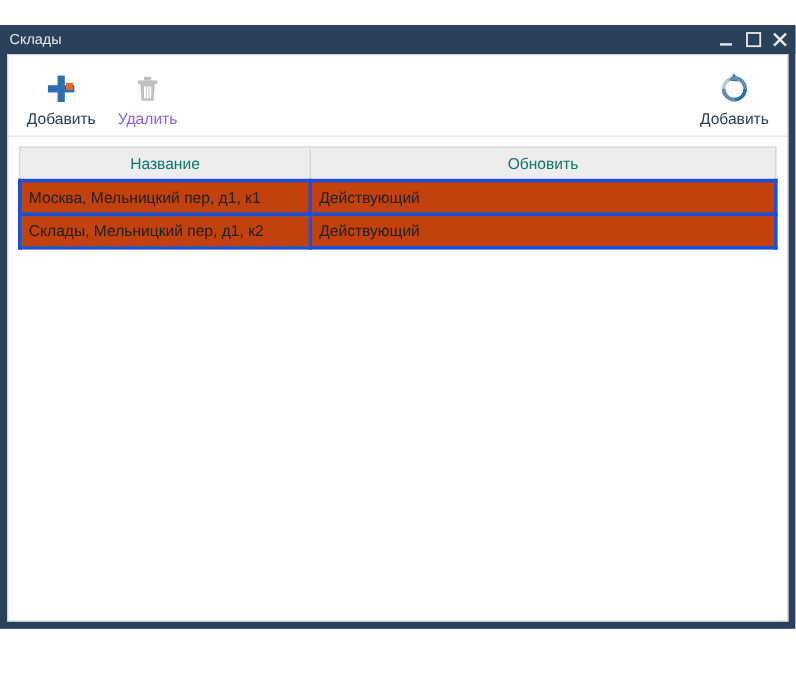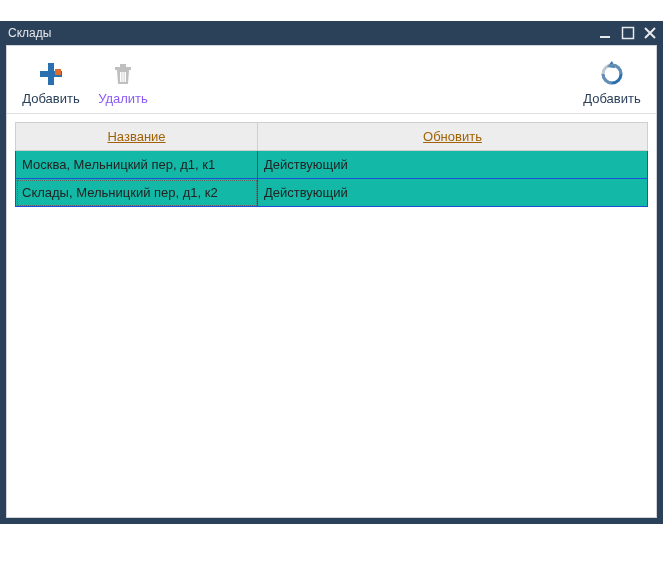--- a/index.html
+++ b/index.html
@@ -77,33 +77,32 @@
     padding: 8px;
     overflow: hidden;
   }
   table.grid {
     border-collapse: collapse;
     width: 100%;
   }
   table.grid th {
     background: #ededed;
     font-weight: normal;
-    color: #a16207;
+    color: #0f766e;
     border: 1px solid #cfcfcf;
     height: 28px;
     font-size: 13px;
-    text-decoration: underline;
   }
   table.grid td {
-    border: 1px solid #1d4ed8;
+    border: 3px solid #1d4ed8;
     height: 28px;
     padding: 0 6px;
     font-size: 13px;
     color: #222;
-    background: #14b8a6;
+    background: #c2410c;
   }
   table.grid tr.selected td.name-cell {
     outline: 1px dotted #666;
     outline-offset: -2px;
   }
   .col-name { width: 242px; }
 </style>
 </head>
 <body>
 

